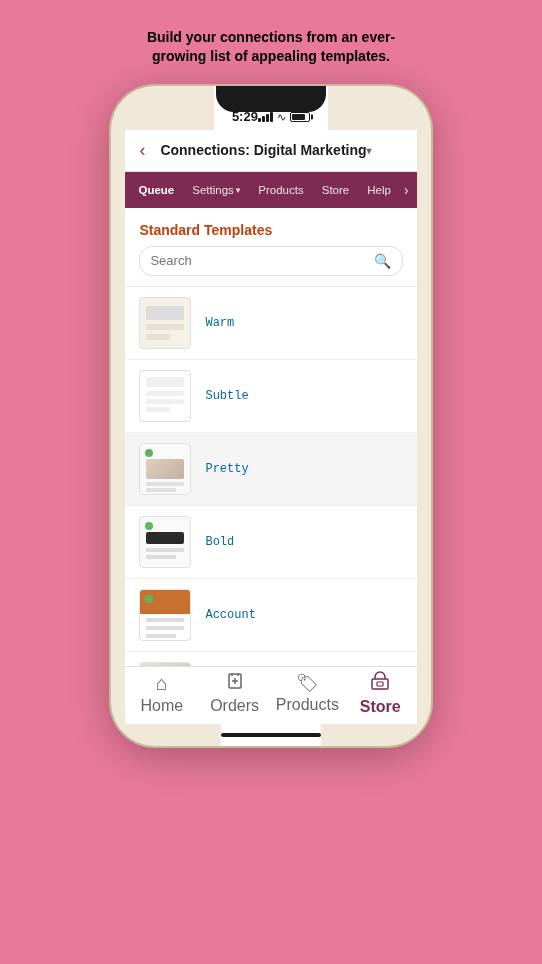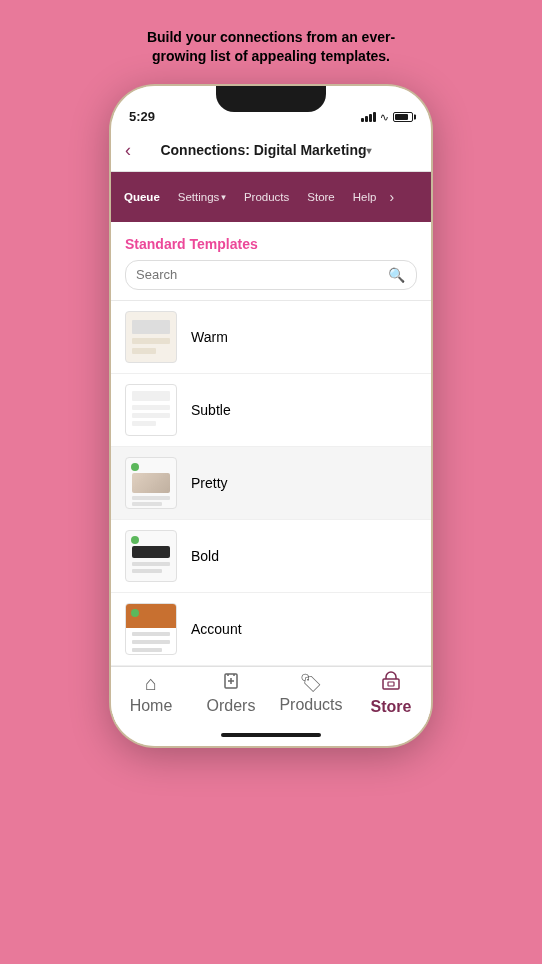--- a/index.html
+++ b/index.html
@@ -28,20 +28,21 @@
     .phone-shell {
       width: 320px;
       height: 660px;
       background: #f0e8d8;
       border-radius: 44px;
       box-shadow: 0 0 0 2px #c8b89a, 0 8px 40px rgba(0,0,0,0.3);
       overflow: hidden;
       position: relative;
       display: flex;
       flex-direction: column;
+      align-items: center;
     }
 
     
     .phone-notch {
       position: absolute;
       top: 0;
       left: 50%;
       transform: translateX(-50%);
       width: 110px;
       height: 26px;
@@ -166,21 +167,21 @@
 
     .header-right {
       width: 24px;
     }
 
     
     .nav-tabs {
       background: #7d2b52;
       display: flex;
       align-items: center;
-      padding: 9px 4px;
+      padding: 2px 4px;
       flex-shrink: 0;
       overflow: hidden;
     }
 
     .nav-tab {
       color: rgba(255,255,255,0.85);
       font-size: 11.5px;
       padding: 8px 9px;
       cursor: pointer;
       white-space: nowrap;
@@ -204,21 +205,21 @@
     
     .page-content {
       flex: 1;
       overflow-y: auto;
       background: white;
     }
 
     .section-title {
       font-size: 14px;
       font-weight: 600;
-      color: #ec4899;
+      color: #c2410c;
       padding: 14px 14px 8px;
     }
 
     
     .search-container {
       padding: 0 14px 10px;
     }
 
     .search-bar {
       display: flex;
@@ -267,22 +268,23 @@
       border: 1px solid #e0e0e0;
       border-radius: 4px;
       margin-right: 14px;
       overflow: hidden;
       flex-shrink: 0;
       background: #f8f8f8;
       position: relative;
     }
 
     .template-name {
-      font-size: 14px;
-      color: #000000;
+      font-size: 12px;
+      color: #0369a1;
+      font-family: Liberation Mono, monospace;
     }
 
     
     .thumb-warm {
       background: #f5f0e8;
     }
     .thumb-warm .line1 { position: absolute; top: 8px; left: 6px; right: 6px; height: 14px; background: #ddd; border-radius: 1px; }
     .thumb-warm .line2 { position: absolute; top: 26px; left: 6px; right: 6px; height: 6px; background: #e8e0d0; border-radius: 1px; }
     .thumb-warm .line3 { position: absolute; top: 36px; left: 6px; right: 20px; height: 6px; background: #e8e0d0; border-radius: 1px; }
 

